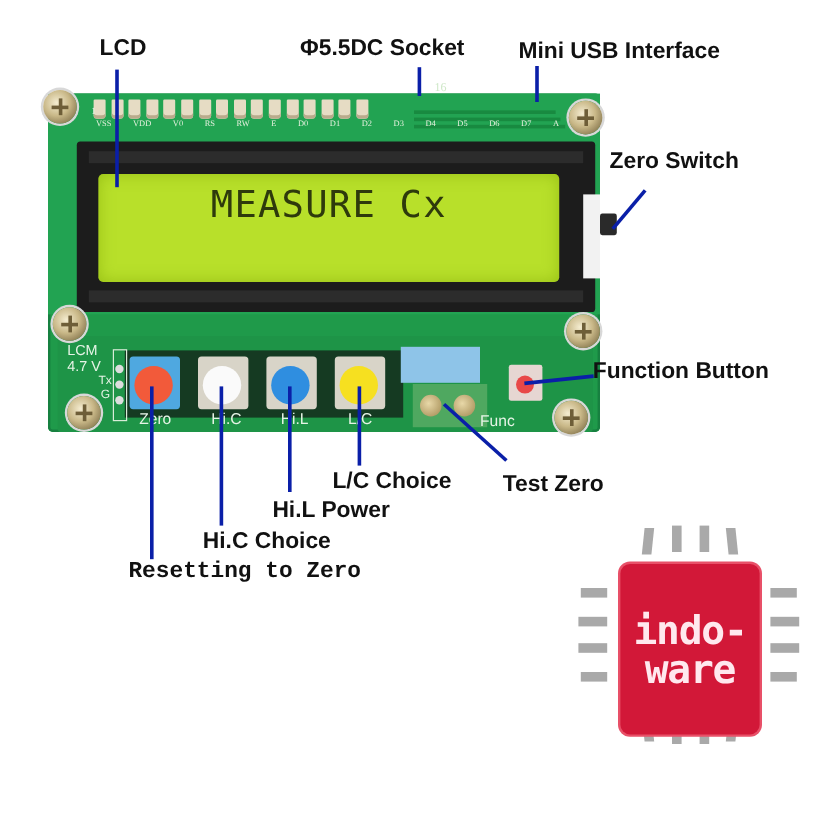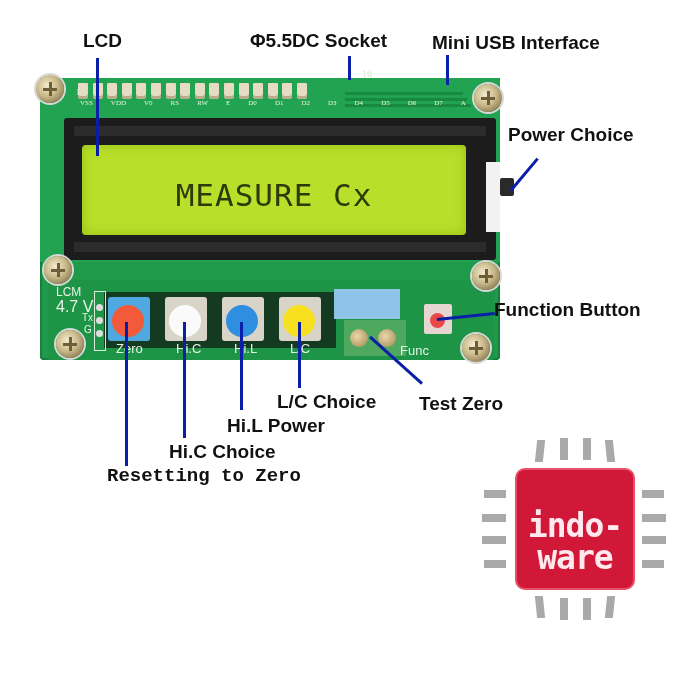--- a/index.html
+++ b/index.html
@@ -22,21 +22,21 @@
   .screw { position:absolute; width:28px; height:28px; border-radius:50%;
            background: radial-gradient(circle at 40% 38%, #f4ecd0 0%, #c9b888 45%, #8a7a52 80%, #ddd 100%);
            box-shadow: 0 0 0 2px #d8d8d8; }
   .screw::before, .screw::after { content:""; position:absolute; left:50%; top:50%; background:#6e5e38; }
   .screw::before { width:14px; height:3px; margin-left:-7px; margin-top:-1.5px; }
   .screw::after { width:3px; height:14px; margin-left:-1.5px; margin-top:-7px; }
   .btn-base { position:absolute; width:42px; height:44px; border-radius:3px; }
   .btn-cap { position:absolute; width:32px; height:32px; border-radius:50%; left:5px; top:6px; }
   .silk { position:absolute; font-family:"Liberation Sans", sans-serif; color:#e6f4e6; font-size:13px; }
   .leader { position:absolute; background:#0a1fa8; }
-  .logo-box { position:absolute; left:517px; top:470px; width:116px; height:118px; background:#d21838; border-radius:8px;
+  .logo-box { position:absolute; left:517px; top:470px; width:116px; height:142px; background:#d21838; border-radius:8px;
               box-shadow: 0 0 0 2px #e85068; }
   .logo-text { position:absolute; left:0; width:100%; text-align:center; font-family:"DejaVu Sans Mono", monospace;
                font-weight:bold; color:#ffe8ee; font-size:33px; letter-spacing:-1px; }
   .logo-pin { position:absolute; background:#a9a9a9; }
 </style>
 </head>
 <body>
 
 <div class="pcb"></div>
 <div class="pcb-top"></div>
@@ -82,31 +82,31 @@
   <span>D7</span>
   <span>A</span>
   <span>K</span>
 </div>
 
 <div class="lcd-bezel">
   <div class="ridge" style="top:8px;"></div>
   <div class="ridge" style="bottom:8px;"></div>
 </div>
 <div class="lcd-screen">
-  <div class="lcd-line" style="top:8px;margin-top:24px;">MEASURE Cx</div>
+  <div class="lcd-line" style="top:8px;">MEASURE Cx</div>
 </div>
 
 <div class="abs" style="left:486px;top:162px;width:14px;height:70px;background:#f2f2f2;"></div>
 <div class="abs" style="left:500px;top:178px;width:14px;height:18px;background:#2a2a2a;border-radius:2px;"></div>
 
 <div class="pcb-bottom"></div>
 <div class="abs" style="left:104px;top:292px;width:232px;height:56px;background:#153a22;"></div>
 
 <div class="silk" style="left:56px;top:285px;font-size:12px;">LCM</div>
-<div class="silk" style="left:56px;top:298px;font-size:16px;">4.7 V</div>
+<div class="silk" style="left:56px;top:298px;font-size:12px;">4.7 V</div>
 <div class="silk" style="left:82px;top:312px;font-size:10px;">Tx</div>
 <div class="silk" style="left:84px;top:324px;font-size:10px;">G</div>
 <div class="abs" style="left:94px;top:291px;width:10px;height:58px;border:1px solid #d8ecd8;"></div>
 <div class="abs" style="left:96px;top:304px;width:7px;height:7px;border-radius:50%;background:#ddd;"></div>
 <div class="abs" style="left:96px;top:317px;width:7px;height:7px;border-radius:50%;background:#ddd;"></div>
 <div class="abs" style="left:96px;top:330px;width:7px;height:7px;border-radius:50%;background:#ddd;"></div>
 
 <div class="btn-base" style="left:108px;top:297px;background:#4fa8e0;"></div>
 <div class="btn-cap" style="left:112px;top:305px;background:#f25a3a;"></div>
 <div class="btn-base" style="left:165px;top:297px;background:#d8d4c8;"></div>
@@ -144,21 +144,21 @@
 <div class="leader" style="left:437px;top:318px;width:58px;height:3px;transform:rotate(-6deg);transform-origin:left center;"></div>
 <div class="leader" style="left:369px;top:338px;width:3px;height:70px;transform-origin:top left;transform:rotate(-48deg);"></div>
 <div class="leader" style="left:298px;top:322px;width:3px;height:66px;"></div>
 <div class="leader" style="left:240px;top:322px;width:3px;height:88px;"></div>
 <div class="leader" style="left:183px;top:322px;width:3px;height:116px;"></div>
 <div class="leader" style="left:125px;top:322px;width:3px;height:144px;"></div>
 
 <div class="label" style="left:83px;top:30px;">LCD</div>
 <div class="label" style="left:224px;top:30px;margin-left:26px;">Φ5.5DC Socket</div>
 <div class="label" style="left:432px;top:32px;">Mini USB Interface</div>
-<div class="label" style="left:508px;top:124px;">Power Choice</div>
+<div class="label" style="left:508px;top:124px;">Zero Switch</div>
 <div class="label" style="left:494px;top:299px;">Function Button</div>
 <div class="label" style="left:419px;top:393px;">Test Zero</div>
 <div class="label" style="left:277px;top:391px;text-align:right;">L/C Choice</div>
 <div class="label" style="left:227px;top:415px;">Hi.L Power</div>
 <div class="label" style="left:169px;top:441px;text-align:center;">Hi.C Choice</div>
 <div class="label" style="left:107px;top:465px;font-family:Liberation Mono, monospace;">Resetting to Zero</div>
 
 <div class="abs" style="left:470px;top:430px;width:230px;height:200px;">
 
   <div class="logo-pin" style="left:66px;top:10px;width:8px;height:22px;transform:skewX(-6deg);"></div>

